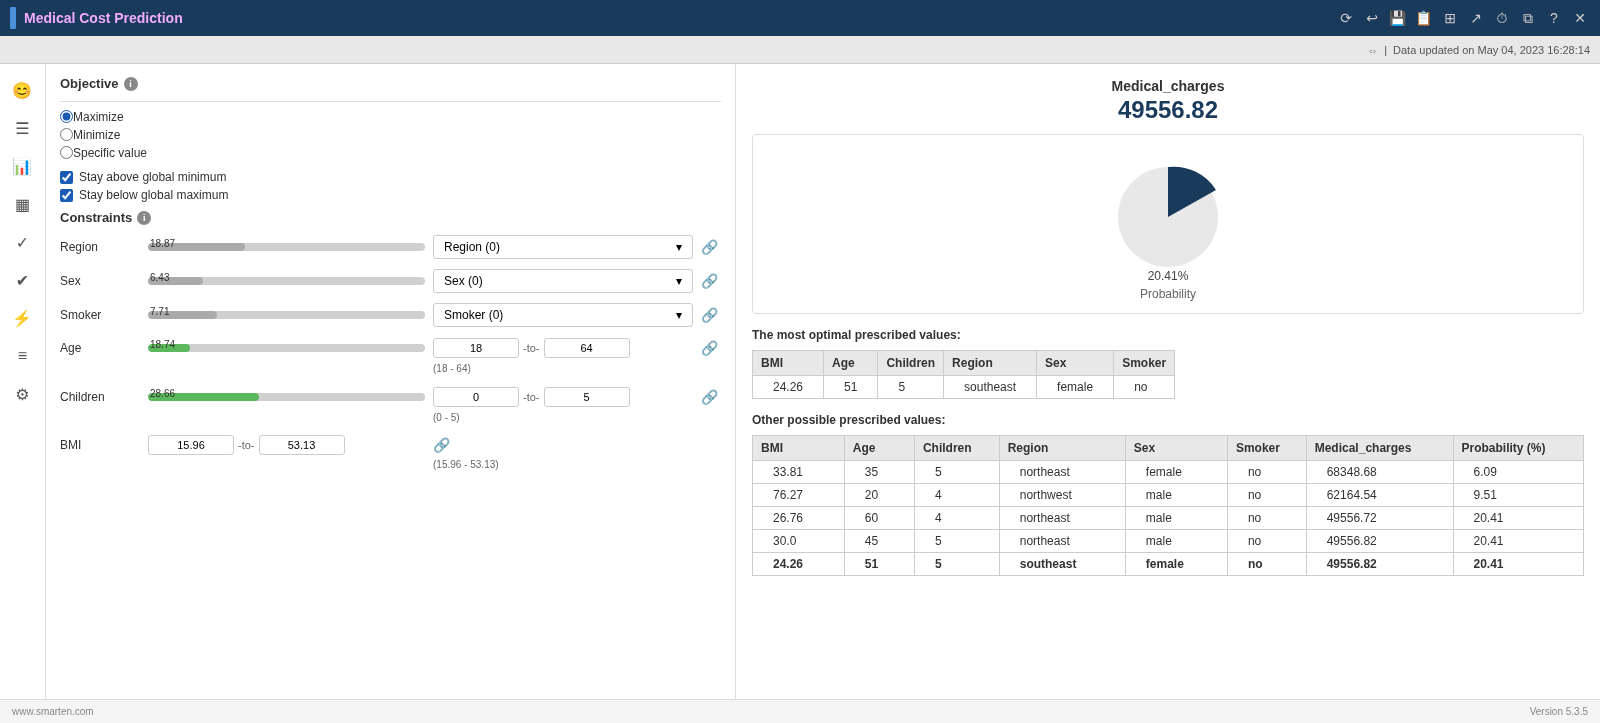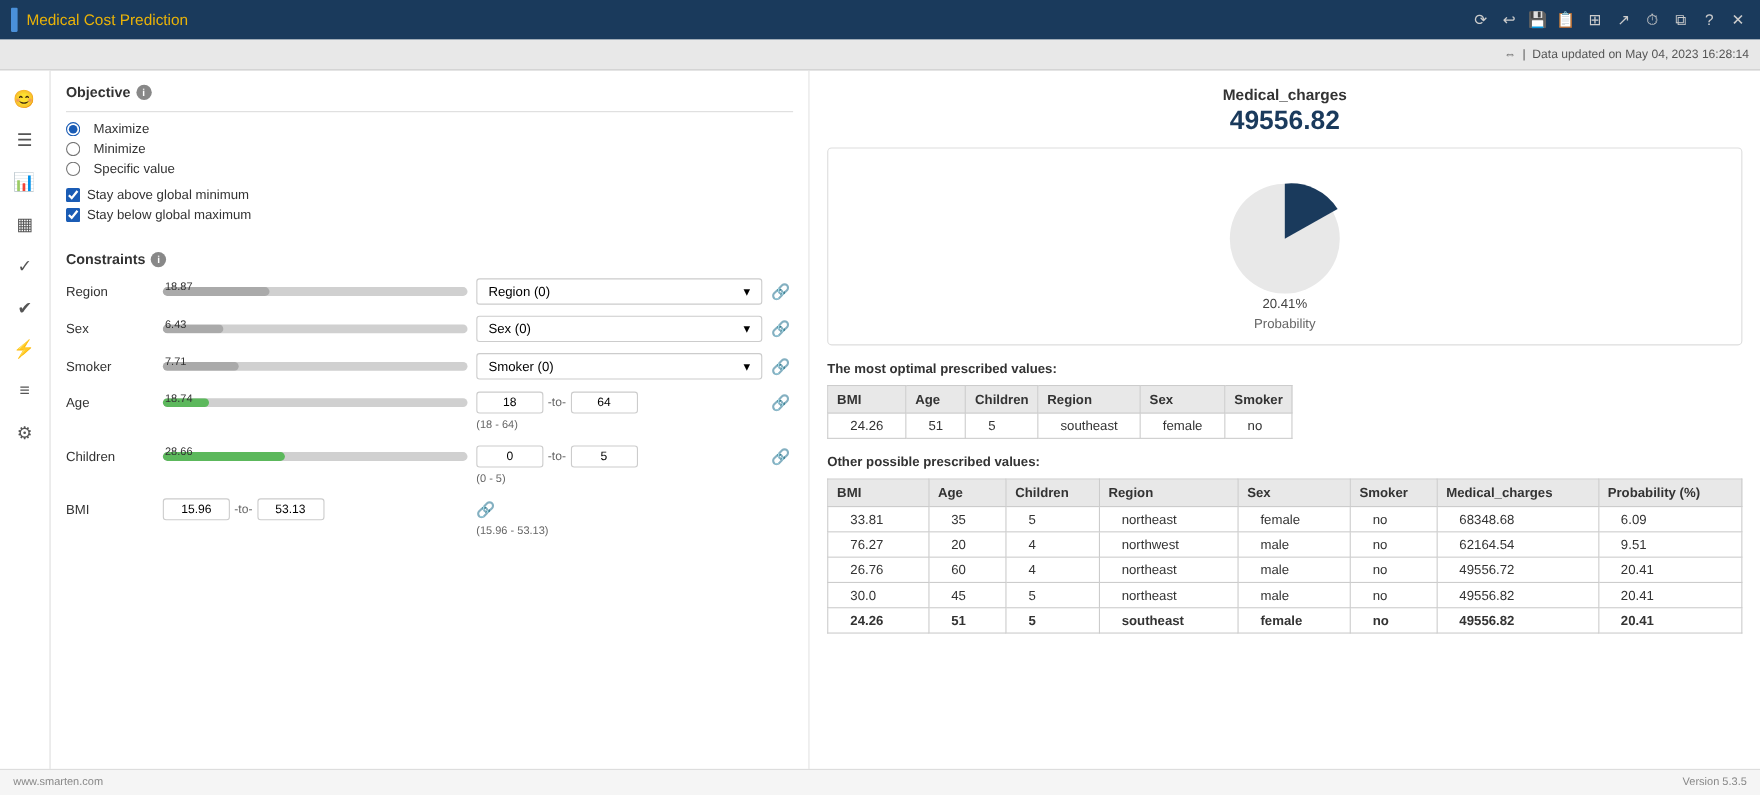--- a/index.html
+++ b/index.html
@@ -12,21 +12,21 @@
       display: flex;
       align-items: center;
       padding: 0 10px;
       height: 36px;
       flex-shrink: 0;
     }
     .top-bar-logo {
       width: 6px; height: 22px; background: #4a90d9; margin-right: 8px; border-radius: 1px;
     }
     .top-bar-title {
-      font-size: 14px; font-weight: normal; color: #eab308; flex: 1;
+      font-size: 14px; font-weight: bold; color: #f0abfc; flex: 1;
     }
     .top-bar-icons {
       display: flex; gap: 6px; align-items: center;
     }
     .top-bar-icon {
       color: #ccc; font-size: 14px; cursor: pointer; width: 20px; text-align: center;
     }
 
     
     .sub-bar {
@@ -94,24 +94,24 @@
       gap: 5px;
     }
     .info-icon {
       width: 14px; height: 14px; border-radius: 50%; background: #888; color: white;
       font-size: 9px; display: inline-flex; align-items: center; justify-content: center; cursor: pointer;
     }
 
     .divider { border: none; border-top: 1px solid #ddd; margin: 8px 0; }
 
     .radio-group { display: flex; flex-direction: column; gap: 4px; margin-bottom: 10px; }
-    .radio-item { display: flex; align-items: flex-end; gap: 12px; font-size: 12px; cursor: pointer; }
+    .radio-item { display: flex; align-items: flex-start; gap: 0; font-size: 12px; cursor: pointer; }
     .radio-input { accent-color: #1a5cb5; }
 
-    .checkbox-group { display: flex; flex-direction: column; gap: 4px; margin-bottom: 26px; }
+    .checkbox-group { display: flex; flex-direction: column; gap: 4px; margin-bottom: 8px; }
     .checkbox-item { display: flex; align-items: center; gap: 6px; font-size: 12px; cursor: pointer; }
     .checkbox-input { accent-color: #1a5cb5; }
 
     
     .constraint-row {
       display: grid;
       grid-template-columns: 80px 1fr 260px 20px;
       align-items: center;
       gap: 8px;
       margin-bottom: 10px;
@@ -133,21 +133,21 @@
 
     .dropdown-btn {
       width: 100%; padding: 4px 10px; border: 1px solid #ccc; background: white;
       border-radius: 3px; font-size: 12px; cursor: pointer; text-align: left;
       display: flex; align-items: center; justify-content: space-between;
     }
     .range-inputs {
       display: flex; align-items: center; gap: 4px;
     }
     .range-input {
-      width: 61px; padding: 3px 6px; border: 1px solid #ccc; border-radius: 3px; font-size: 11px; text-align: center;
+      width: 86px; padding: 3px 6px; border: 1px solid #ccc; border-radius: 3px; font-size: 11px; text-align: center;
     }
     .range-sep { font-size: 11px; color: #666; }
 
     .link-icon { color: #666; cursor: pointer; font-size: 14px; }
 
     
     .right-panel {
       flex: 1;
       background: #fff;
       padding: 14px 16px;

